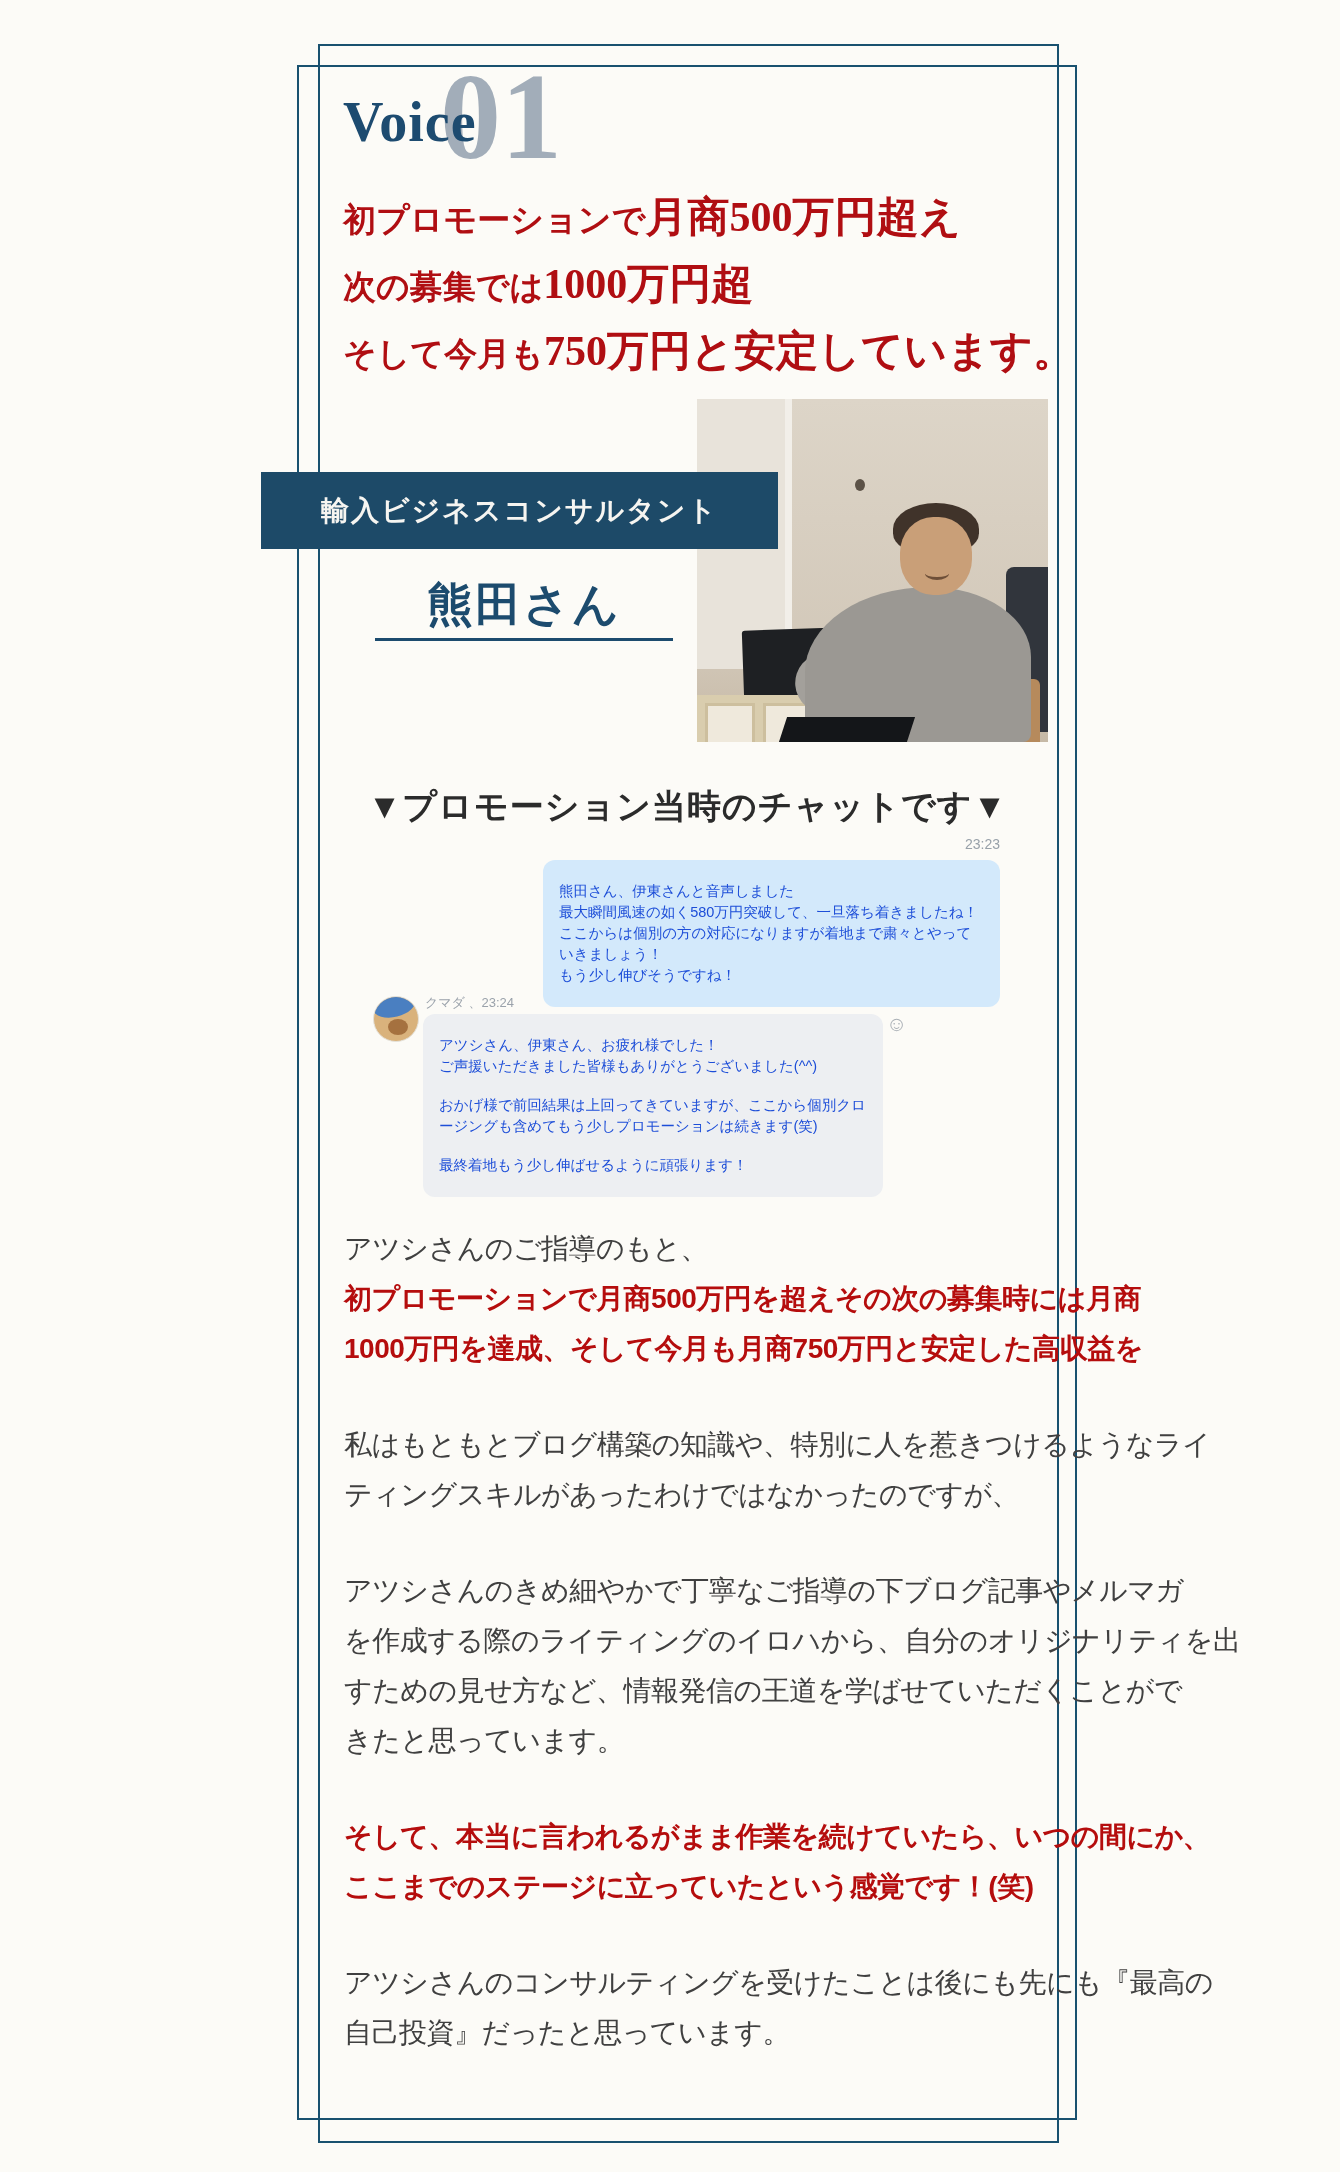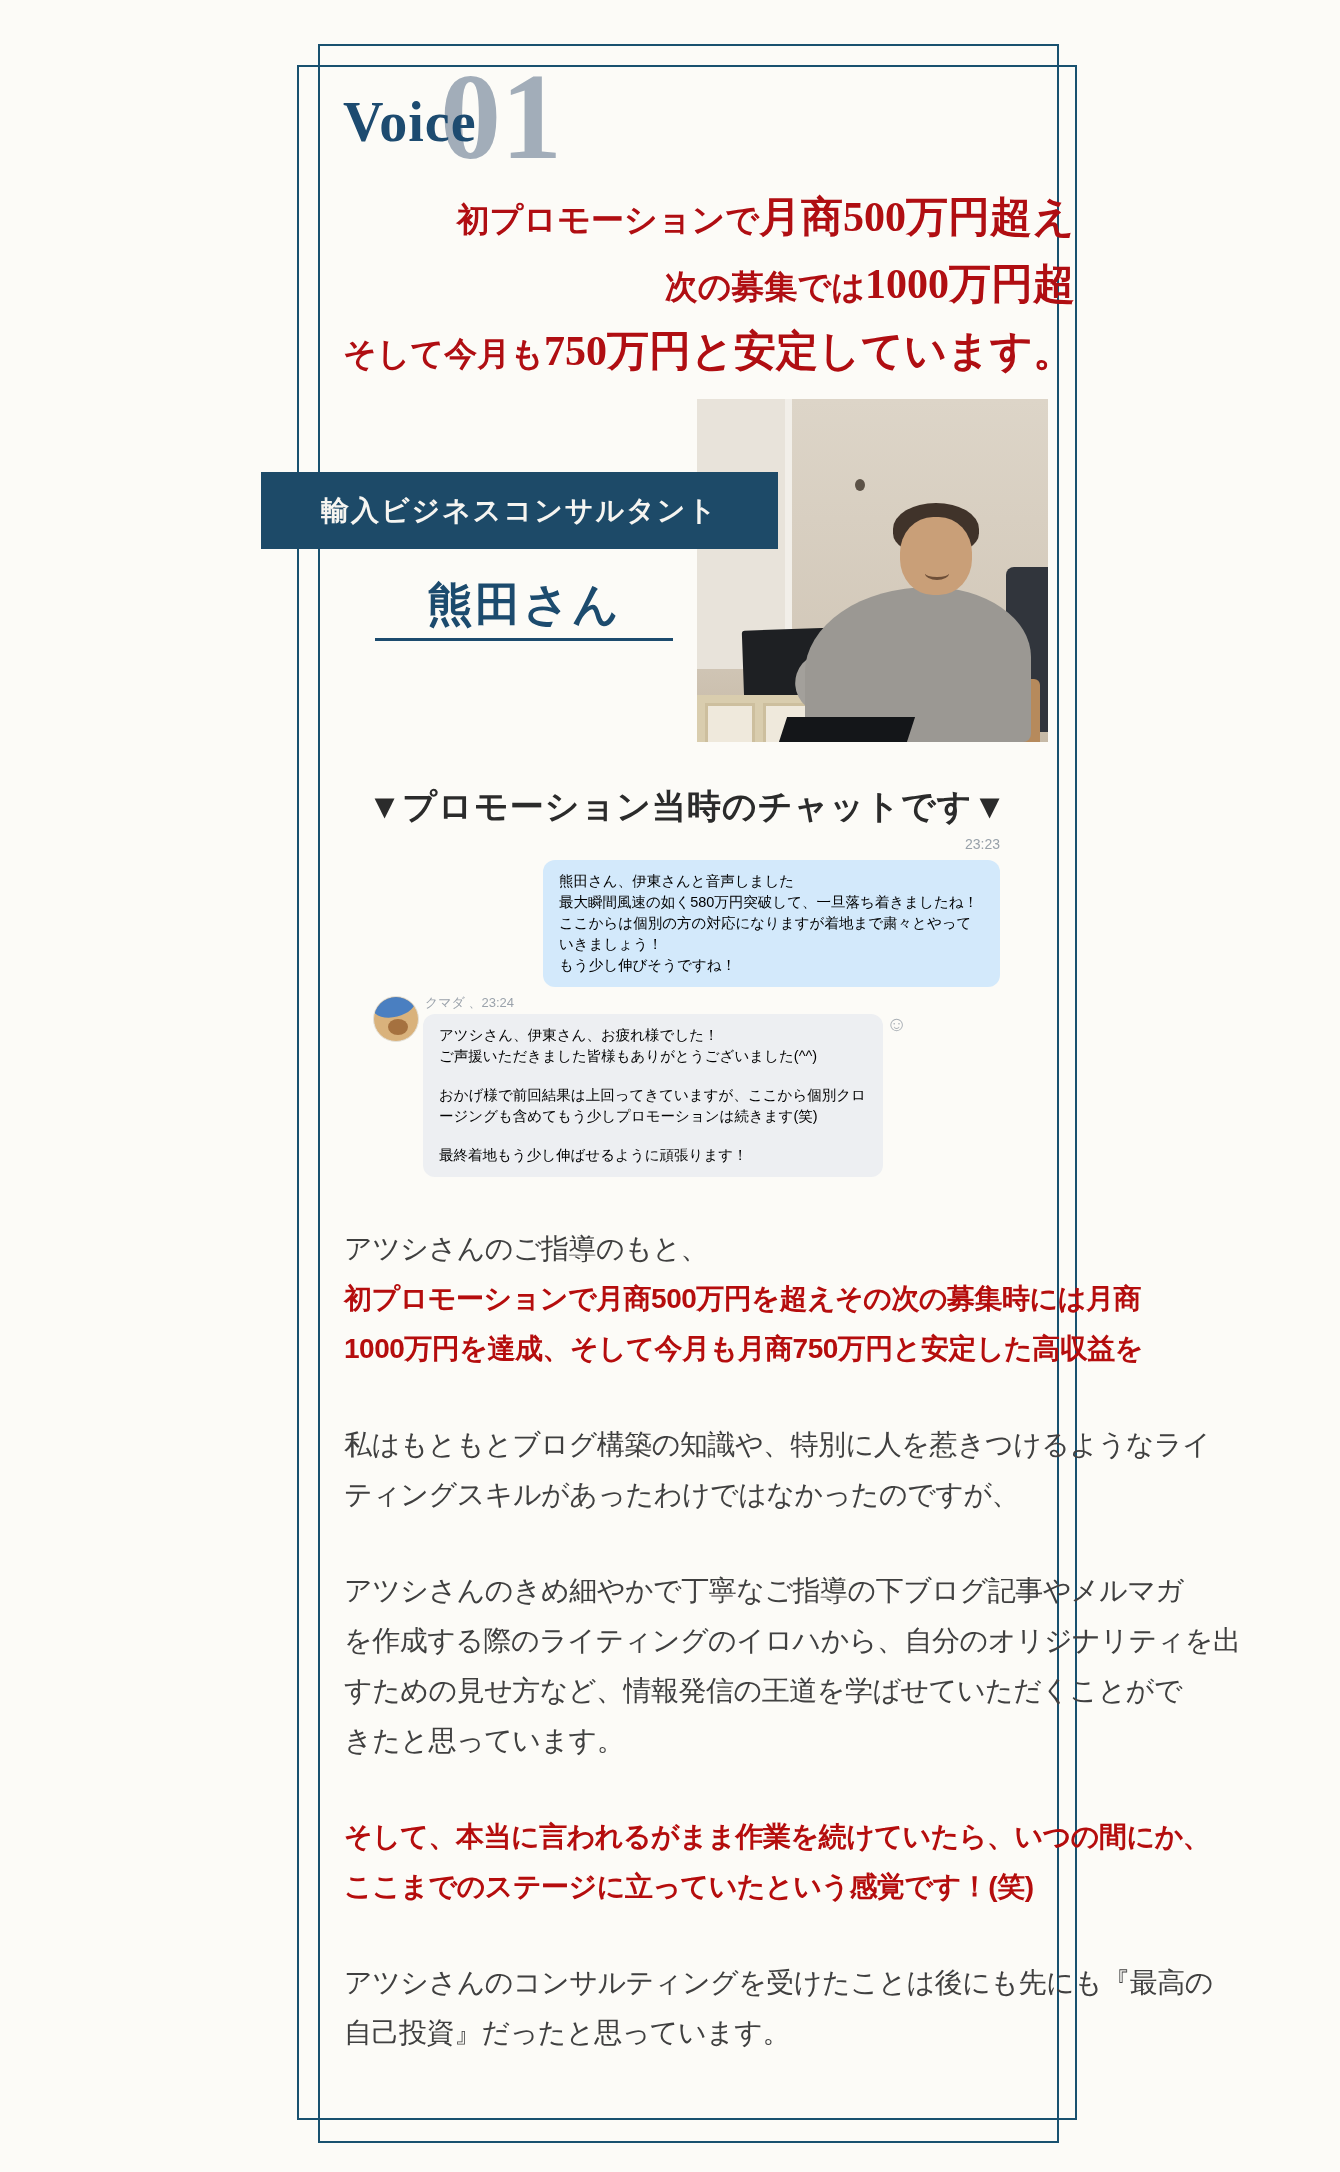--- a/index.html
+++ b/index.html
@@ -11,21 +11,21 @@
 
   
   .voice-num{position:absolute;left:440px;top:44px;font-family:"Liberation Serif","DejaVu Serif",serif;
              font-size:122px;line-height:1;font-weight:700;color:#a2adb9;z-index:1;}
   .voice-word{position:absolute;left:343px;top:78px;font-family:"Liberation Serif","DejaVu Serif",serif;
               font-size:56px;font-weight:700;color:#1d4b70;z-index:2;letter-spacing:1px;}
 
   
   .headline{position:absolute;left:343px;top:176px;z-index:2;
             font-family:"Liberation Serif","DejaVu Serif",serif;font-weight:700;color:#b00e12;}
-  .headline .hl-line{line-height:58px;white-space:nowrap;text-align:right;}
+  .headline .hl-line{line-height:58px;white-space:nowrap;}
   .hl-small{font-size:33px;}
   .hl-big{font-size:42px;}
 
   
   .photo{position:absolute;left:697px;top:387px;width:351px;height:343px;overflow:hidden;
          background:linear-gradient(180deg,#ddd5c8 0%,#d3c9ba 70%,#c6b9a6 100%);z-index:1;}
   .ph-door{position:absolute;left:0;top:0;width:88px;height:270px;background:#e8e3da;border-right:7px solid #f2efe9;}
   .ph-dot{position:absolute;left:158px;top:80px;width:10px;height:12px;background:#5c5247;border-radius:50%;}
   .ph-tv{position:absolute;left:46px;top:230px;width:98px;height:72px;background:#1e2023;transform:rotate(-2deg);border-radius:3px;}
   .ph-stand{position:absolute;left:0px;top:296px;width:190px;height:47px;background:#d9cdae;}
@@ -48,22 +48,22 @@
   .name{position:absolute;left:375px;top:562px;width:298px;text-align:center;z-index:3;
         font-family:"Liberation Serif","DejaVu Serif",serif;font-weight:700;font-size:46px;
         letter-spacing:2px;color:#1c4b6e;}
   .name-underline{position:absolute;left:375px;top:626px;width:298px;height:3px;background:#1c4b6e;z-index:3;}
 
   
   .chat-title{position:absolute;left:318px;top:772px;width:739px;text-align:center;
               font-size:34px;font-weight:700;color:#2b2b2b;letter-spacing:1px;}
   .chat-time-right{position:absolute;left:543px;top:824px;width:457px;text-align:right;
                    font-size:14px;color:#98a1a9;}
-  .bubble{box-sizing:border-box;position:absolute;border-radius:12px;padding:11px 16px;
-          font-size:14.5px;line-height:21px;color:#000000;}
+  .bubble{box-sizing:border-box;position:absolute;border-radius:12px;padding:21px 16px;
+          font-size:14.5px;line-height:21px;color:#1d4ed8;}
   .bubble-right{left:543px;top:848px;width:457px;background:#d3e9fb;}
   .bubble-left{left:423px;top:1002px;width:460px;background:#edeff2;}
   .bubble .gap{height:18px;}
   .avatar{position:absolute;left:373px;top:984px;width:44px;height:44px;border-radius:50%;
           background:#d9b27c;overflow:hidden;border:1px solid #e5e2da;}
   .avatar .cap{position:absolute;left:-2px;top:-6px;width:44px;height:26px;background:#4a7fc1;
                border-radius:50%;transform:rotate(-14deg);}
   .avatar .snout{position:absolute;left:14px;top:22px;width:20px;height:16px;background:#a5713f;border-radius:50%;}
   .sender-label{position:absolute;left:425px;top:982px;font-size:13px;color:#9aa2ab;}
   .reaction{position:absolute;left:886px;top:1000px;font-size:21px;color:#aab0b6;}

